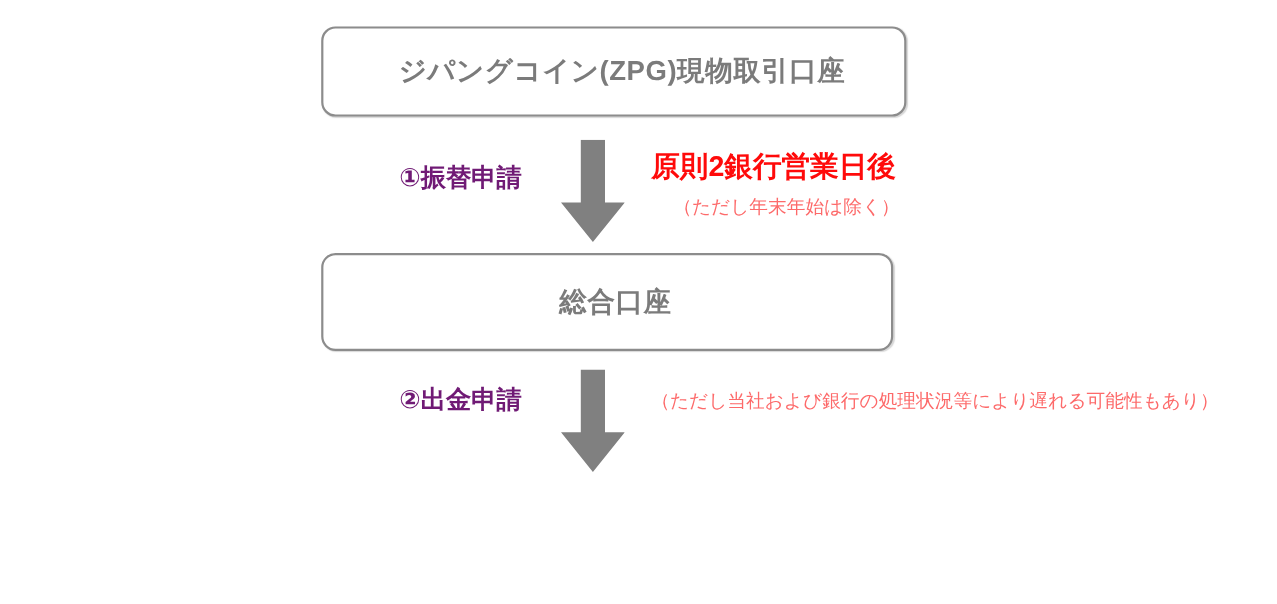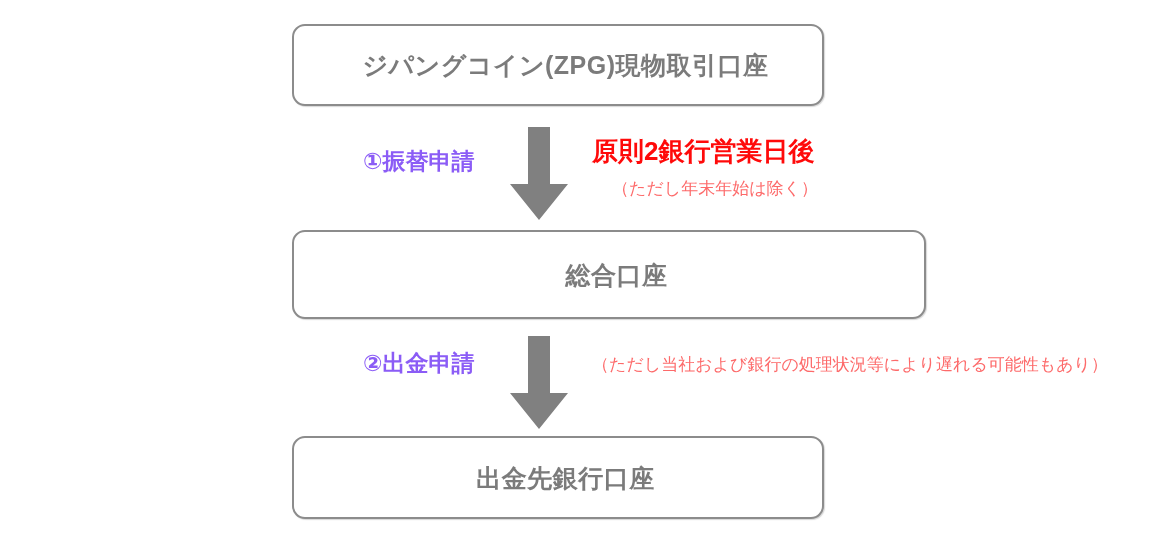--- a/index.html
+++ b/index.html
@@ -35,38 +35,38 @@
     color: #7b7b7b;
     font-size: 25px;
     font-weight: bold;
     letter-spacing: 0.5px;
     line-height: 1.2;
     white-space: nowrap;
     margin-left: 15px;
   }
 
   #box-zpg       { left: 292px; top: 24px;  width: 532px; height: 82px; }
-  #box-sogo      { left: 292px; top: 230px; width: 634px; height: 89px; }
+  #box-sogo      { left: 292px; top: 230px; width: 520px; height: 89px; }
   #box-bank      { left: 292px; top: 436px; width: 532px; height: 83px; }
 
   
   .block-arrow {
     position: absolute;
     width: 58px;
     height: 93px;
   }
   .block-arrow svg { display: block; width: 100%; height: 100%; }
 
   #arrow-1 { left: 510px; top: 127px; }
   #arrow-2 { left: 510px; top: 336px; }
 
   
   .step-label {
     position: absolute;
-    color: #8b5cf6;
+    color: #701a75;
     font-size: 23px;
     font-weight: bold;
     white-space: nowrap;
     line-height: 1;
   }
   #step-label-1 { left: 363px; top: 150px; }
   #step-label-2 { left: 363px; top: 352px; }
 
   .timing-group { position: absolute; }
   #timing-group-1 { left: 592px; top: 137px; }
@@ -122,17 +122,14 @@
   <div class="block-arrow" id="arrow-2">
     <svg viewBox="0 0 58 93" xmlns="http://www.w3.org/2000/svg" aria-hidden="true">
       <polygon points="18,0 40,0 40,57 58,57 29,93 0,57 18,57" fill="#808080"></polygon>
     </svg>
   </div>
 
   <div class="timing-group" id="timing-group-2">
     <p class="timing-note">（ただし当社および銀行の処理状況等により遅れる可能性もあり）</p>
   </div>
 
-  <div class="flow-box" id="box-bank">
-    <span class="flow-box-label">出金先銀行口座</span>
-  </div>
 
 </div>
 
 </body></html>

